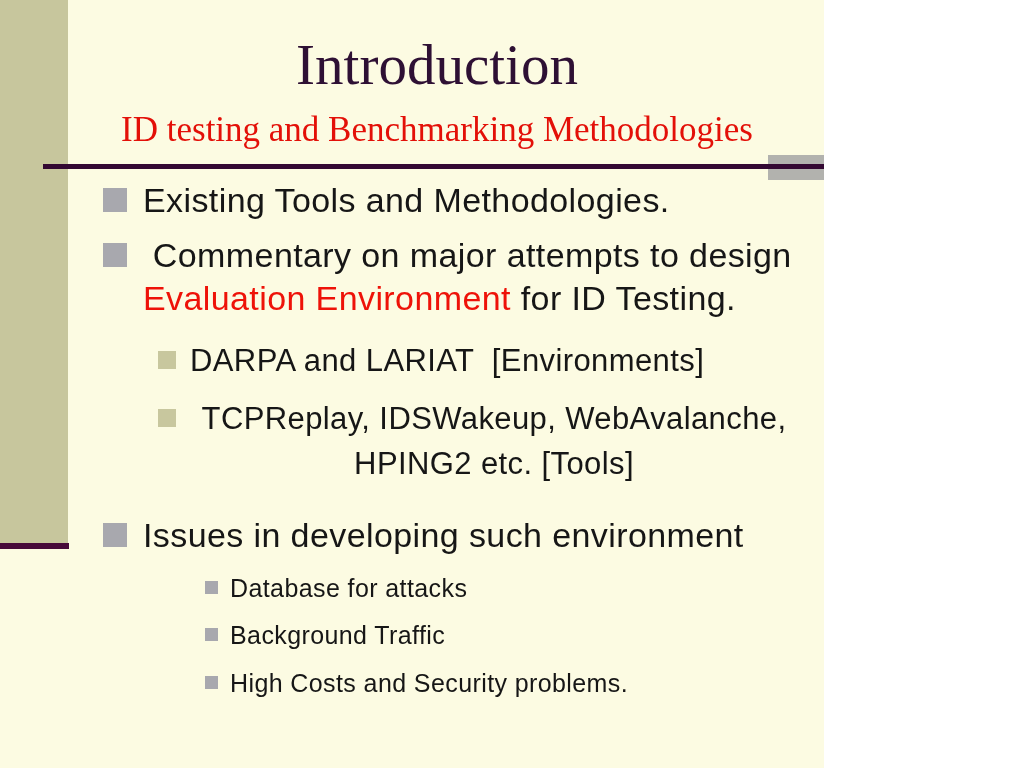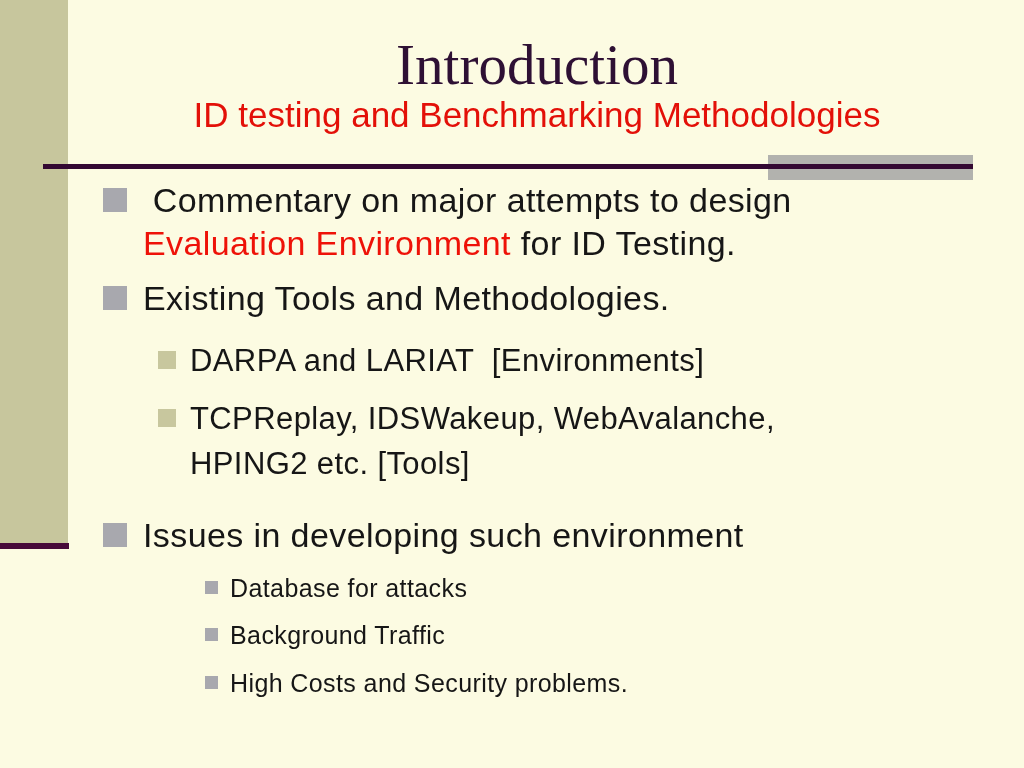--- a/index.html
+++ b/index.html
@@ -1,18 +1,18 @@
 <!DOCTYPE html>
 <html style="--background: #fcfbe2; --sidebar-olive: #c7c69d; --sidebar-maroon-line: #470939; --accent-plum-line: #330832; --title-plum: #2e1034; --subtitle-red: #e31008; --highlight-red: #ee1208; --body-text: #161616; --bullet-gray: #a8a8ae; --bullet-olive: #c8c79e; --gray-bar: #b2b2ae;"><head>
 <meta charset="utf-8">
 <style>
   html,body{margin:0;padding:0;}
   .slide{
     position:relative;
-    width:1024px;height:768px;
+    width:824px;height:768px;
     overflow:hidden;
     background:var(--background,#fcfbe2);
     font-family:"Liberation Sans","DejaVu Sans",sans-serif;
   }
   
   .sidebar{
     position:absolute;left:0;top:0;
     width:68px;height:543px;
     background:var(--sidebar-olive,#c7c69d);
   }
@@ -23,23 +23,23 @@
   }
   
   .title{
     position:absolute;left:50px;right:0;top:36px;
     text-align:center;
     font-family:"Liberation Serif","DejaVu Serif",serif;
     font-size:57px;line-height:1;
     color:var(--title-plum,#2e1034);
   }
   .subtitle{
-    position:absolute;left:50px;right:0;top:96px;
+    position:absolute;left:50px;right:0;top:111px;
     text-align:center;
-    font-family:Liberation Sans, sans-serif;
+    font-family:Liberation Serif, serif;
     font-size:35px;line-height:1.1;
     color:var(--subtitle-red,#e31008);
   }
   
   .gray-bar{
     position:absolute;left:768px;top:155px;
     width:205px;height:25px;
     background:var(--gray-bar,#b2b2ae);
   }
   .title-rule{
@@ -58,21 +58,21 @@
   .item .bullet{position:absolute;display:block;}
   .l1{font-size:34px;line-height:43px;padding-left:40px;}
   .l1 .bullet{left:0;top:9px;width:24px;height:24px;background:var(--bullet-gray,#a8a8ae);}
   .l2{font-size:31px;line-height:45px;padding-left:87px;}
   .l2 .bullet{left:55px;top:13px;width:18px;height:18px;background:var(--bullet-olive,#c8c79e);}
   .l3{font-size:25px;line-height:40px;padding-left:127px;}
   .l3 .bullet{left:102px;top:13px;width:13px;height:13px;background:var(--bullet-gray,#a8a8ae);}
   
   .item:nth-child(2){margin-top:12px;}
   .item:nth-child(3){margin-top:18px;}
-  .item:nth-child(4){margin-top:13px;}
+  .item:nth-child(4){margin-top:13px;text-align:center;}
   .item:nth-child(5){margin-top:28px;}
   .item:nth-child(6){margin-top:11px;}
   .item:nth-child(7){margin-top:7px;}
   .item:nth-child(8){margin-top:8px;}
   .item:nth-child(9){margin-top:5px;}
 </style>
 </head>
 <body>
 
 <div class="slide">
@@ -81,26 +81,26 @@
 
   <div class="title">Introduction</div>
   <div class="subtitle">ID testing and Benchmarking Methodologies</div>
 
   <div class="gray-bar"></div>
   <div class="title-rule"></div>
 
   <div class="bullets" id="bullet-list">
       <div class="item l1">
         <span class="bullet"></span>
-        <div class="text"><span> Commentary on major attempts to design
-</span><span style="color: rgb(238, 18, 8);">Evaluation Environment</span><span> for ID Testing.</span></div>
+        <div class="text"><span>Existing Tools and Methodologies.</span></div>
       </div>
       <div class="item l1">
         <span class="bullet"></span>
-        <div class="text"><span>Existing Tools and Methodologies.</span></div>
+        <div class="text"><span> Commentary on major attempts to design
+</span><span style="color: rgb(238, 18, 8);">Evaluation Environment</span><span> for ID Testing.</span></div>
       </div>
       <div class="item l2">
         <span class="bullet"></span>
         <div class="text"><span>DARPA and LARIAT  [Environments]</span></div>
       </div>
       <div class="item l2">
         <span class="bullet"></span>
         <div class="text"><span>TCPReplay, IDSWakeup, WebAvalanche,
 HPING2 etc. [Tools]</span></div>
       </div>

